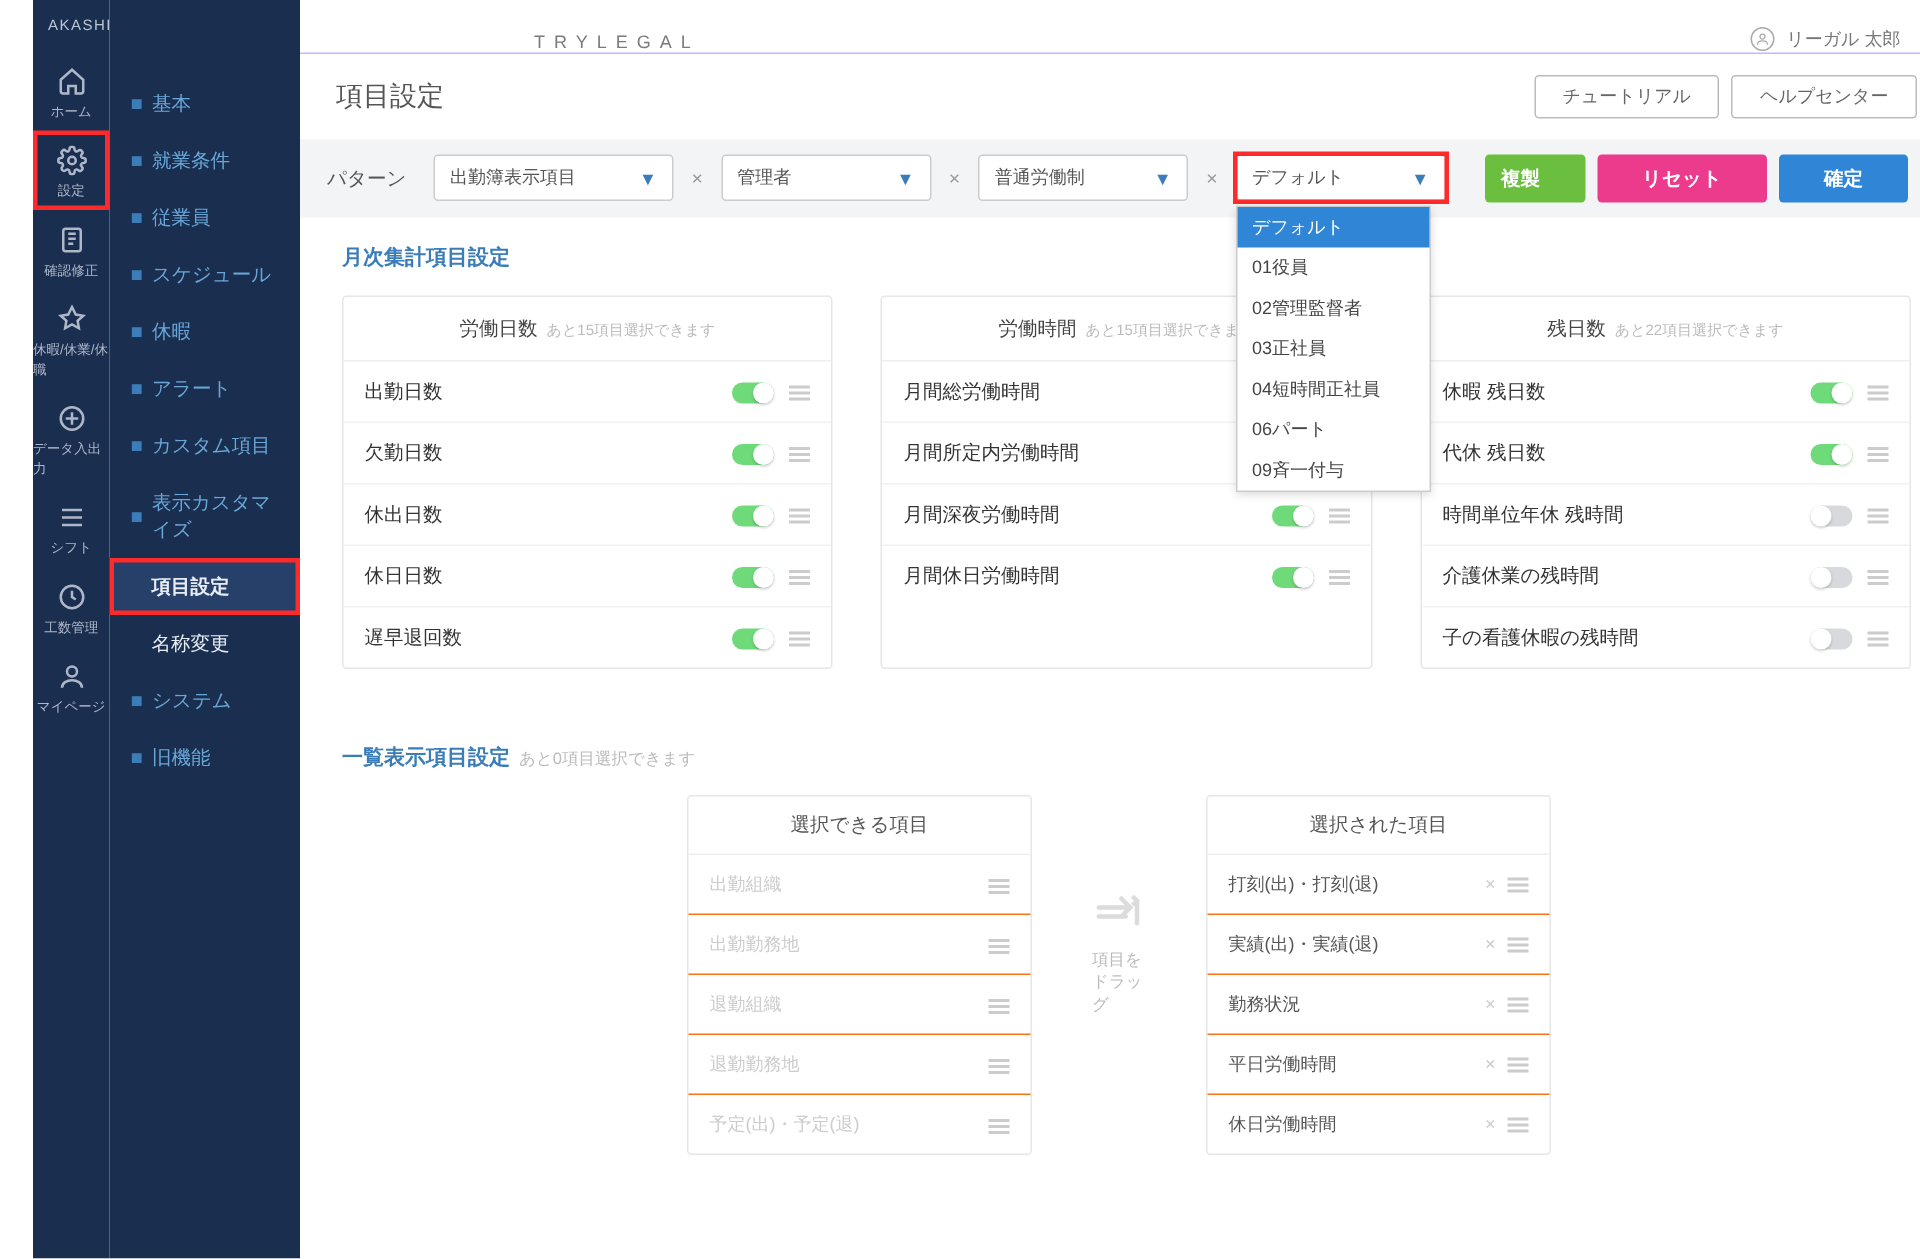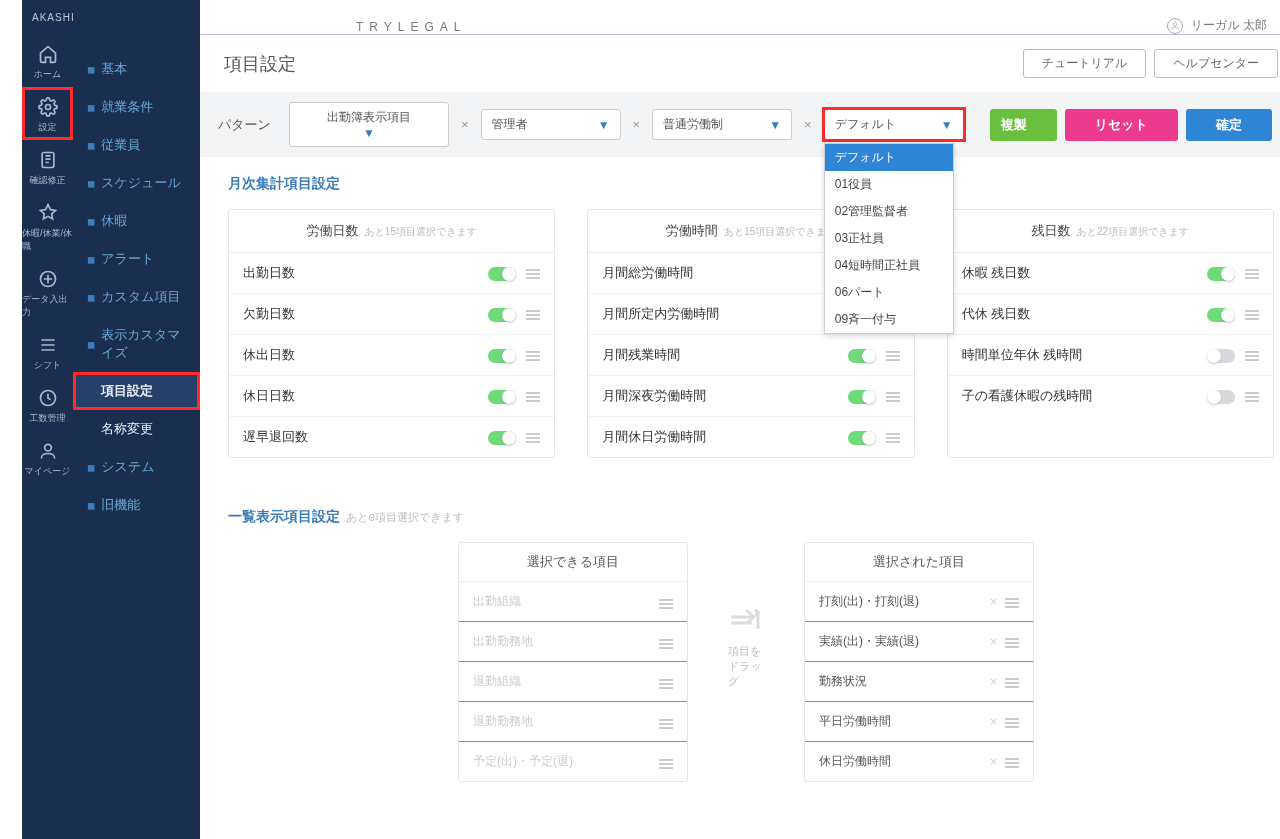--- a/index.html
+++ b/index.html
@@ -31,31 +31,31 @@
 .user-avatar svg { width: 10px; height: 10px; }
 .kebab { font-weight: bold; color: #777; letter-spacing: -1px; }
 
 .header-row { display: flex; align-items: center; padding: 14px 24px; }
 .page-title { font-size: 18px; color: #555; font-weight: 400; flex: 1; }
 .btn-outline { border: 1px solid #bbb; background: #fff; color: #666; padding: 5px 18px; margin-left: 8px; border-radius: 3px; cursor: pointer; font-size: 12px; }
 
 .filter-bar { background: #f3f4f6; padding: 10px 18px; display: flex; align-items: center; gap: 8px; }
 .filter-label { font-size: 13px; color: #555; margin-right: 10px; }
 .select { background: #fff; border: 1px solid #ccc; border-radius: 3px; padding: 6px 10px; min-width: 140px; display: flex; align-items: center; justify-content: space-between; cursor: pointer; font-size: 12px; color: #555; }
-.select.wide { min-width: 160px; flex-direction: column; }
+.select.wide { min-width: 160px; }
 .select .caret { color: #3a7db8; }
 .x-chip { color: #999; cursor: pointer; padding: 0 4px; }
 .btn-solid { color: #fff; border: none; padding: 7px 30px; border-radius: 3px; cursor: pointer; font-size: 13px; font-weight: bold; }
 .btn-green { background: #6abf3f; padding-left: 11px; }
 .btn-pink { background: #ec3b8c; }
 .btn-blue { background: #2f86d6; }
 
 .content { padding: 18px 28px; overflow-y: auto; height: calc(839px - 36px - 56px - 50px); }
 .section-title { color: #3a7db8; font-size: 14px; font-weight: bold; margin-bottom: 16px; }
-.section-sub { color: #bbb; font-size: 11px; margin-left: 6px; font-weight: normal; font-family: Liberation Mono, monospace;}
+.section-sub { color: #bbb; font-size: 11px; margin-left: 6px; font-weight: normal;}
 
 .columns { display: flex; gap: 32px; }
 .card { flex: 1; border: 1px solid #e6e6e6; border-radius: 3px; background: #fff; }
 .card-head { padding: 12px 14px; border-bottom: 1px solid #eee; color: #444; font-size: 13px; display:flex; align-items:baseline; justify-content:center; }
 .card-head .sub { color: #bbb; font-size: 10px; margin-left: 6px; }
 .card-row { display: flex; align-items: center; justify-content: space-between; padding: 11px 14px; border-bottom: 1px solid #f2f2f2; }
 .card-row:last-child { border-bottom: none; text-align: center; }
 .toggle { width: 28px; height: 14px; border-radius: 7px; background: #d7d9dd; position: relative; display:inline-block; vertical-align: middle; }
 .toggle::after { content:''; width:14px; height:14px; background:#fff; border-radius:50%; position:absolute; top:0; left:0; box-shadow:0 1px 2px rgba(0,0,0,.2); }
 .toggle.on { background:#6fda79; }
@@ -304,24 +304,20 @@
             </div>
             <div class="card-row">
               <span>月間総労働時間</span>
               <span><span class="toggle on"></span><span class="drag-icn"><span class="hmb"><span></span><span></span><span></span></span></span></span>
             </div>
             <div class="card-row">
               <span>月間所定内労働時間</span>
               <span><span class="toggle on"></span><span class="drag-icn"><span class="hmb"><span></span><span></span><span></span></span></span></span>
             </div>
             <div class="card-row">
-              <span>月間残業時間</span>
-              <span><span class="toggle on"></span><span class="drag-icn"><span class="hmb"><span></span><span></span><span></span></span></span></span>
-            </div>
-            <div class="card-row">
               <span>月間深夜労働時間</span>
               <span><span class="toggle on"></span><span class="drag-icn"><span class="hmb"><span></span><span></span><span></span></span></span></span>
             </div>
             <div class="card-row">
               <span>月間休日労働時間</span>
               <span><span class="toggle on"></span><span class="drag-icn"><span class="hmb"><span></span><span></span><span></span></span></span></span>
             </div>
           </div>
           <div class="card">
             <div class="card-head">
@@ -331,20 +327,24 @@
             <div class="card-row">
               <span>休暇 残日数</span>
               <span><span class="toggle on"></span><span class="drag-icn"><span class="hmb"><span></span><span></span><span></span></span></span></span>
             </div>
             <div class="card-row">
               <span>代休 残日数</span>
               <span><span class="toggle on"></span><span class="drag-icn"><span class="hmb"><span></span><span></span><span></span></span></span></span>
             </div>
             <div class="card-row">
               <span>時間単位年休 残時間</span>
+              <span><span class="toggle "></span><span class="drag-icn"><span class="hmb"><span></span><span></span><span></span></span></span></span>
+            </div>
+            <div class="card-row">
+              <span>介護休業の残時間</span>
               <span><span class="toggle "></span><span class="drag-icn"><span class="hmb"><span></span><span></span><span></span></span></span></span>
             </div>
             <div class="card-row">
               <span>子の看護休暇の残時間</span>
               <span><span class="toggle "></span><span class="drag-icn"><span class="hmb"><span></span><span></span><span></span></span></span></span>
             </div>
           </div>
         </div>
 
       <div style="height:50px"></div>

